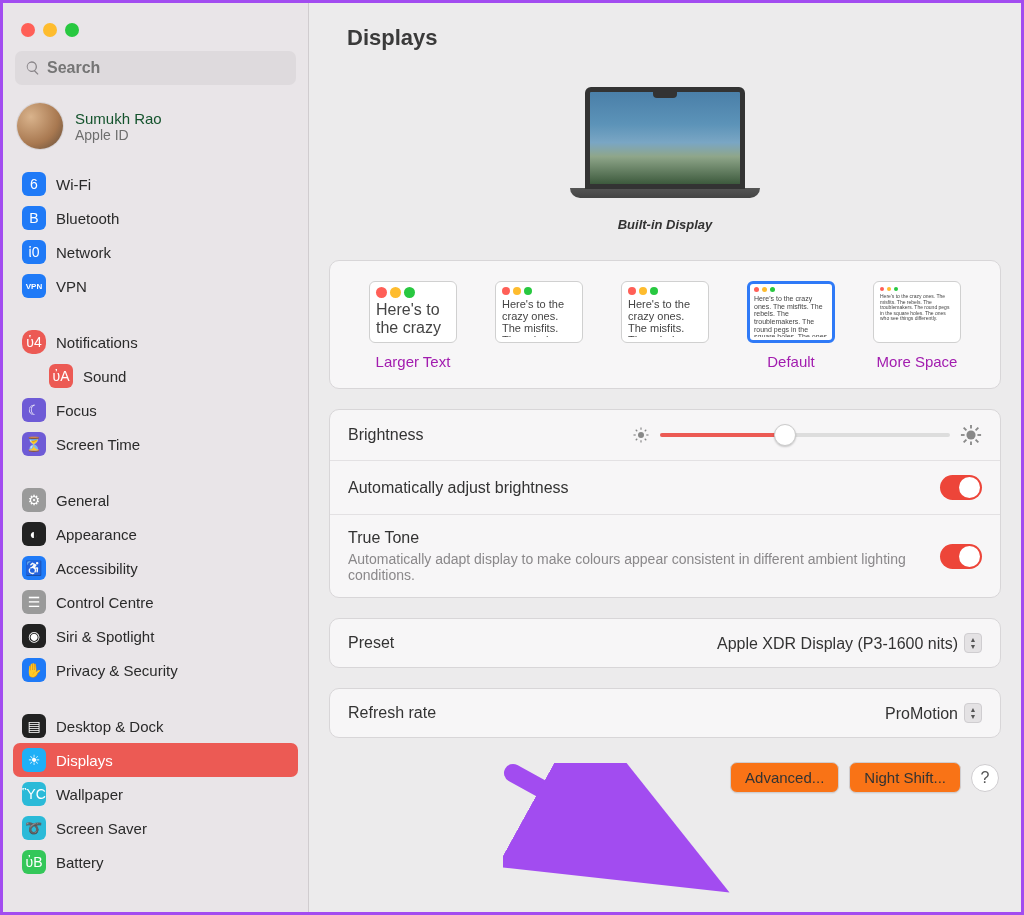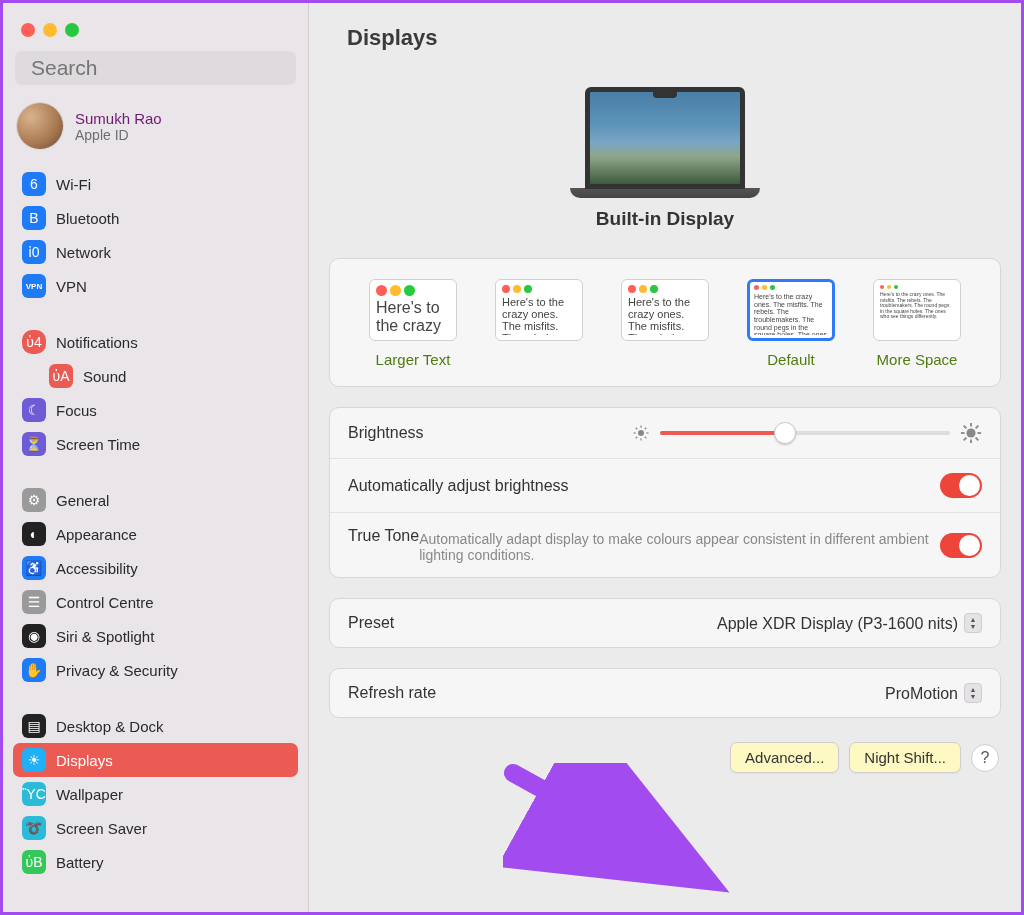--- a/index.html
+++ b/index.html
@@ -37,32 +37,32 @@
   border-radius: 7px;
   height: 34px;
   display: flex;
   align-items: center;
   padding: 0 10px;
   color: #8a868a;
 }
 .search-box svg { width: 16px; height: 16px; margin-right: 6px; fill: #8a868a; }
 .search-box input {
   border: none; background: transparent; flex: 1;
-  font-size: 21px; color: #a16207; outline: none;
+  font-size: 16px; color: #a16207; outline: none; font-weight: bold;
 }
 .apple-id-row {
   display: flex; align-items: center; padding: 6px 14px 14px 14px;
 }
 .avatar {
   width: 46px; height: 46px; border-radius: 50%;
   background: radial-gradient(circle at 30% 30%, #d9b38c 0%, #a87850 60%, #5c4a3a 100%);
   margin-right: 12px;
   box-shadow: 0 0 0 1px rgba(0,0,0,0.08);
 }
-.apple-id-text .name { font-size: 15px; color: #701a75; }
+.apple-id-text .name { font-size: 15px; color: #14532d; }
 .apple-id-text .sub { font-size: 14px; color: #6e6e6e; }
 .nav-group { padding: 4px 10px; }
 .nav-sep { height: 14px; }
 .nav-item {
   display: flex; align-items: center;
   height: 34px; padding: 0 9px; border-radius: 7px;
   font-size: 15px; color: #2a2a2a; cursor: default;
 }
 .nav-item.selected { background: #ec5a54; color: #fff; }
 .nav-icon {
@@ -94,21 +94,21 @@
 }
 .laptop-screen .notch {
   position: absolute; top: 0; left: 50%; transform: translateX(-50%);
   width: 24px; height: 6px; background: #333; border-radius: 0 0 4px 4px;
 }
 .laptop-base {
   width: 190px; height: 10px; background: linear-gradient(#555,#444);
   border-radius: 0 0 12px 12px; margin-top: -1px;
 }
 .display-name {
-  font-size: 19px; font-weight: 700; color: #333; margin-top: 10px;
+  font-size: 13px; font-weight: 700; color: #333; margin-top: 19px; font-style: italic;
 }
 .panel {
   margin: 10px 20px; background: #f7f6f7;
   border: 1px solid #d8d6d8; border-radius: 10px;
 }
 
 .res-picker {
   display: flex; justify-content: space-between; align-items: flex-end;
   padding: 20px 28px 18px 28px; gap: 14px;
 }
@@ -124,31 +124,31 @@
 .mini-dot { width: 6px; height: 6px; border-radius: 50%; }
 .res-thumb.large .mini-dot { width: 11px; height: 11px; }
 .res-thumb.large { font-size: 16px; }
 .res-thumb.med { font-size: 11px; }
 .res-thumb.med .mini-dot { width: 8px; height: 8px; }
 .res-thumb.small { font-size: 7px; line-height: 1.1; }
 .res-thumb.small .mini-dot { width: 5px; height: 5px; }
 .res-thumb.tiny { font-size: 5px; line-height: 1.1; }
 .res-thumb.tiny .mini-dot { width: 4px; height: 4px; }
 .res-text { color: #444; overflow: hidden; }
-.res-label { margin-top: 10px; font-size: 15px; color: #4d7c0f; text-align: center; }
+.res-label { margin-top: 10px; font-size: 15px; color: #a21caf; text-align: center; }
 .res-spacer { visibility: hidden; }
 
 .row {
   display: flex; align-items: center; padding: 14px 18px;
   border-bottom: 1px solid #e3e1e3;
 }
 .row:last-child { border-bottom: none; }
 .row-label { font-size: 16px; color: #333; flex: 1; }
 .row-desc { font-size: 14px; color: #8a888a; margin-top: 4px; max-width: 580px; }
-.row-col { display: flex; flex-direction: row; flex: 1; }
+.row-col { display: flex; flex-direction: column; flex: 1; }
 
 .brightness-row { display: flex; align-items: center; gap: 10px; }
 .sun-icon { width: 18px; height: 18px; color: #888; }
 .sun-icon.big { width: 22px; height: 22px; }
 .slider {
   width: 290px; height: 4px; background: #ddd; border-radius: 2px;
   position: relative;
 }
 .slider-fill {
   position: absolute; left: 0; top: 0; height: 100%;
@@ -176,21 +176,21 @@
   width: 18px; height: 20px; background: #e4e2e4; border: 1px solid #cfcdd0;
   border-radius: 4px; display: flex; flex-direction: column; align-items: center; justify-content: center;
   font-size: 7px; color: #555; line-height: 1;
 }
 
 .bottom-bar {
   display: flex; justify-content: flex-end; gap: 10px;
   padding: 14px 22px 18px 22px; align-items: center;
 }
 .btn {
-  background: #fef9c3; border: 1px solid #cfcdd0; border-radius: 7px;
+  background: #f97316; border: 1px solid #cfcdd0; border-radius: 7px;
   padding: 6px 14px; font-size: 15px; color: #333; cursor: pointer;
   box-shadow: 0 1px 1px rgba(0,0,0,0.05);
 }
 .help-btn {
   width: 28px; height: 28px; border-radius: 50%;
   background: #fff; border: 1px solid #cfcdd0;
   display: flex; align-items: center; justify-content: center;
   font-size: 16px; color: #555; cursor: pointer;
 }
 

